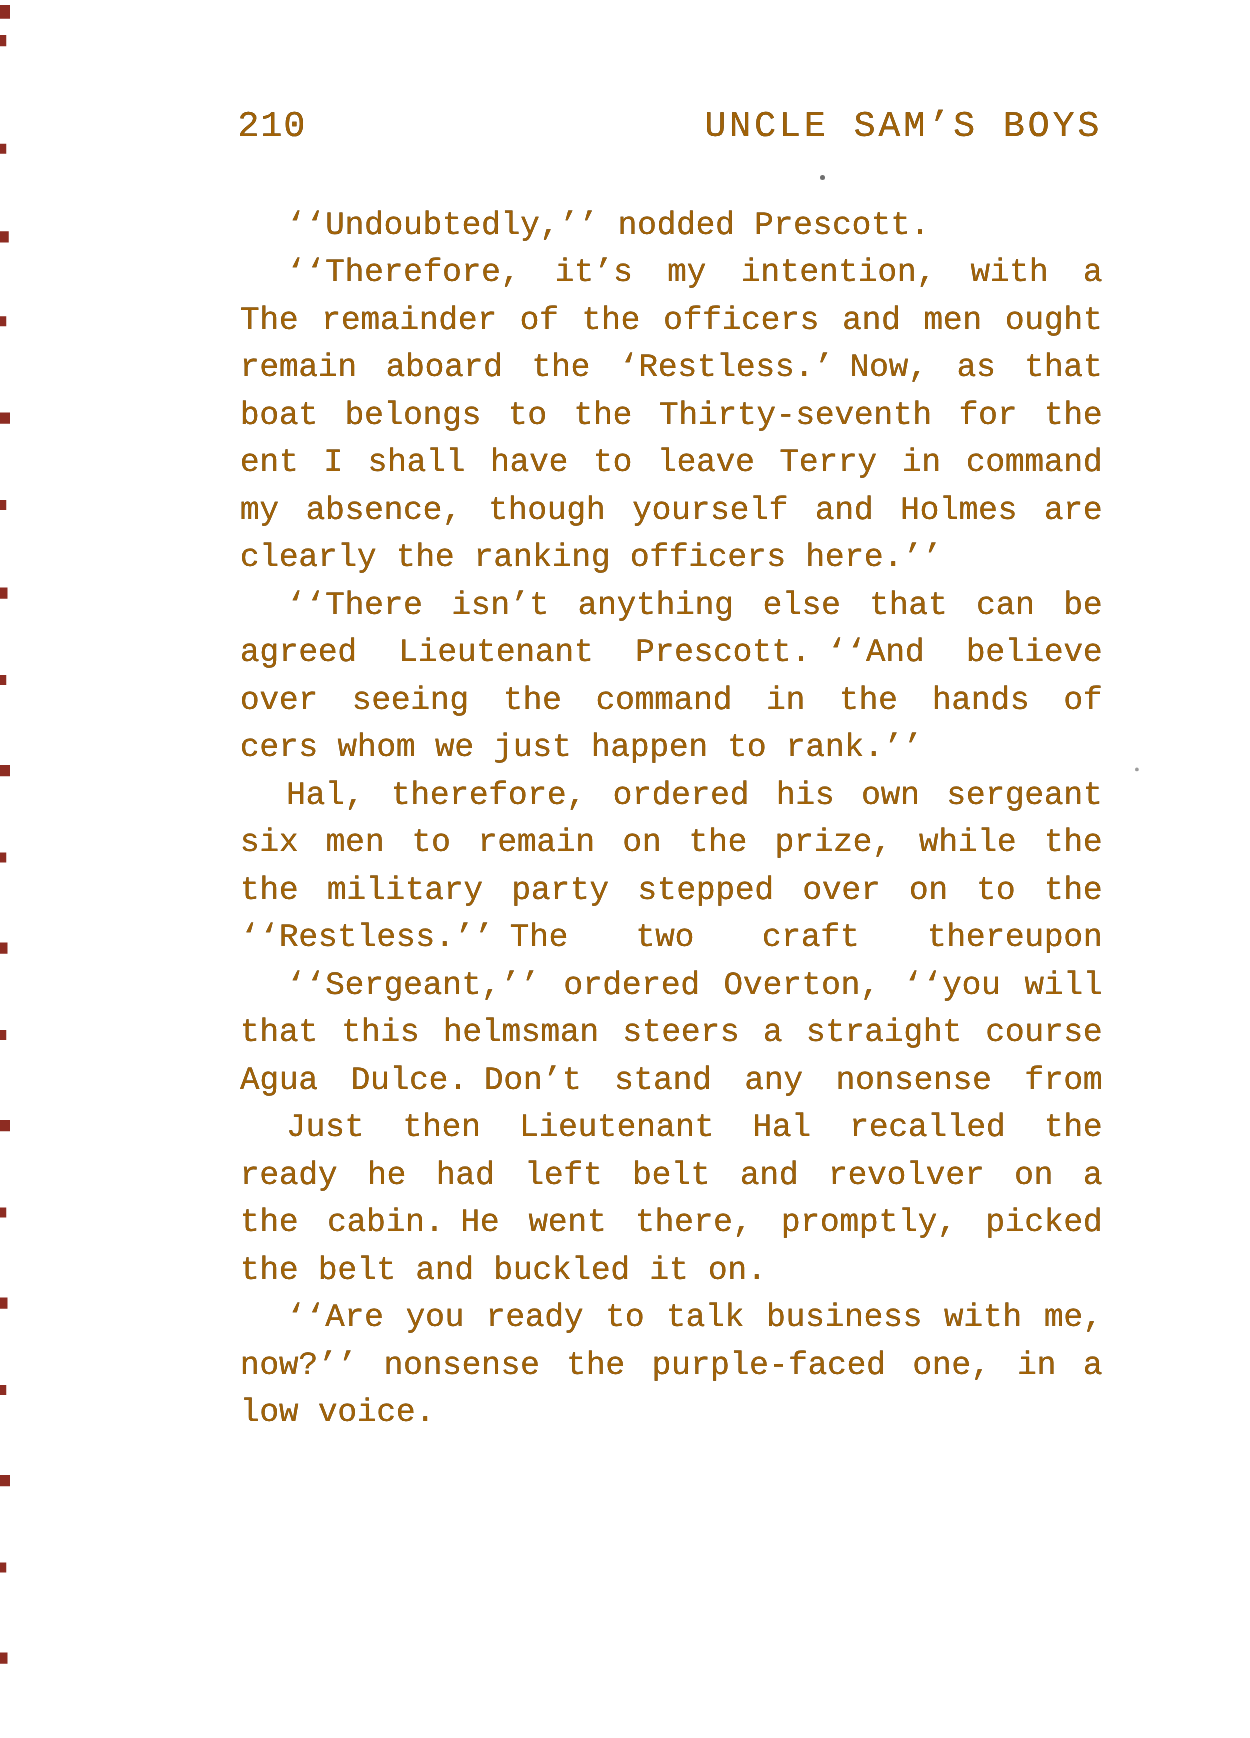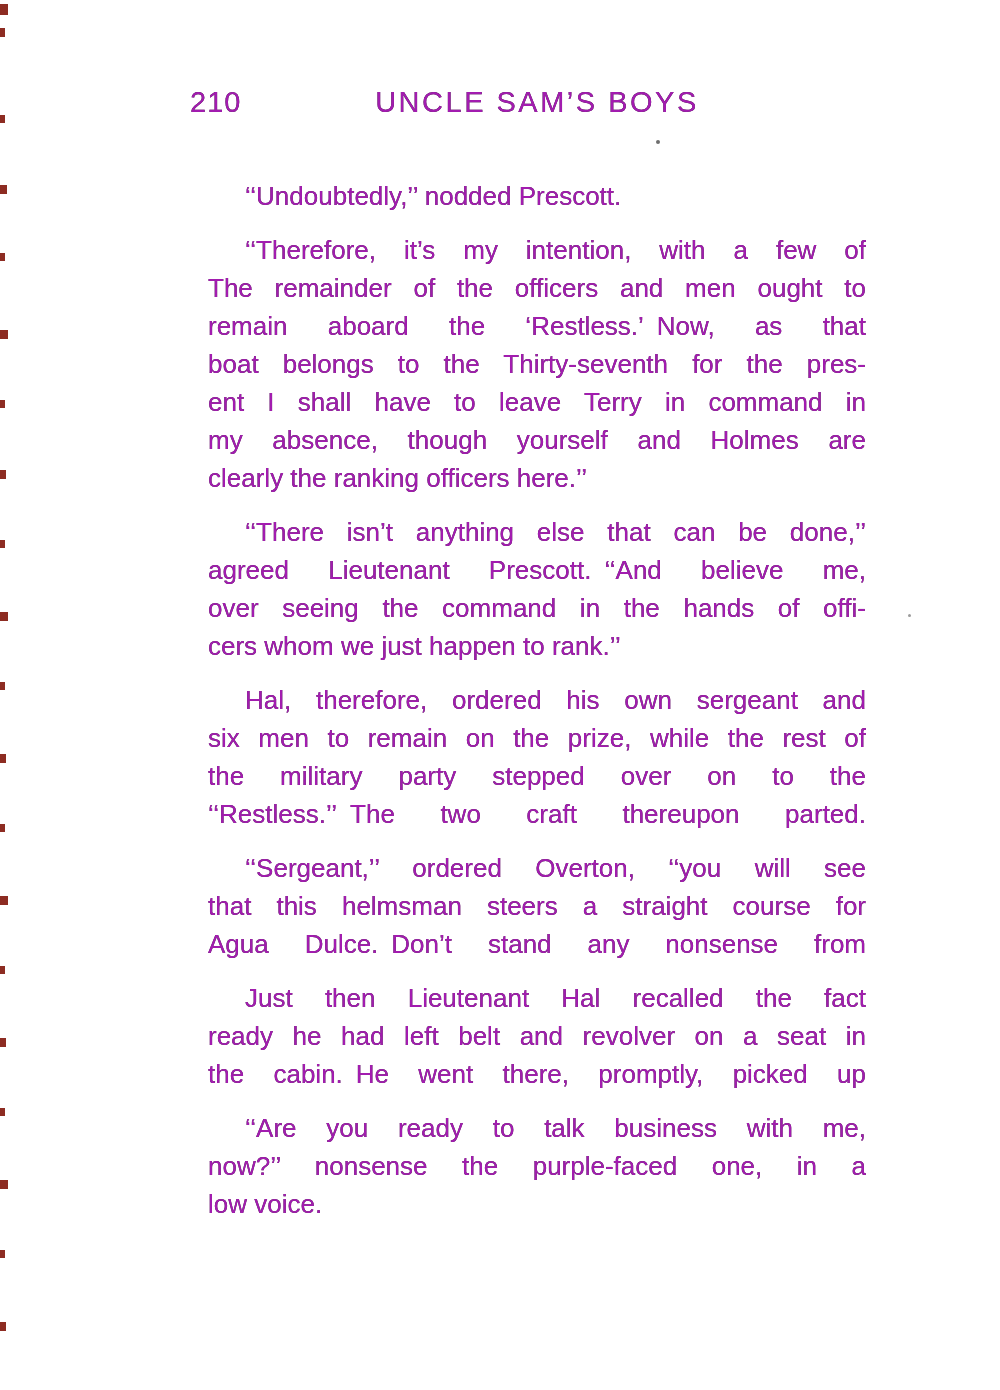--- a/index.html
+++ b/index.html
@@ -1,30 +1,30 @@
 <!DOCTYPE html>
 <html><head>
 <meta charset="utf-8">
 <style>
   html,body{margin:0;padding:0;background:#ffffff;}
   .page{
     position:relative;width:1000px;height:1390px;background:#ffffff;
-    overflow:hidden;font-family:Liberation Sans, sans-serif;color:#a21caf;
+    overflow:hidden;font-family:Liberation Mono, monospace;color:#a16207;
   }
   .running-head{position:absolute;top:86px;left:192px;width:690px;height:34px;}
   .page-num{
     position:absolute;left:-2px;top:0;font-size:29px;line-height:32px;
     letter-spacing:1px;text-shadow:0 0 .4px rgba(0,0,0,.85);
   }
   .head-title{
-    position:absolute;left:0;right:0;top:0;text-align:center;font-size:29px;
+    position:absolute;left:0;right:0;top:0;text-align:right;font-size:29px;
     line-height:32px;letter-spacing:2.5px;text-shadow:0 0 .4px rgba(0,0,0,.85);
   }
   .text-block{position:absolute;left:192px;top:161px;width:690px;}
-  .para{margin:16px;padding:0;}
+  .para{margin:0;padding:0;}
   .line{
     display:block;height:38px;line-height:38px;font-size:26px;
     overflow:hidden;text-shadow:0 0 .4px rgba(0,0,0,.8);
   }
   .line.i{text-indent:37px;}
   .line.j{text-align:justify;text-align-last:justify;text-justify:inter-word;}
   .speck{position:absolute;border-radius:50%;}
   .edge-mark{position:absolute;left:0;}
 </style>
 </head>
@@ -70,20 +70,21 @@
     <p class="para">
       <span class="line i j">‘‘Sergeant,’’ ordered Overton, ‘‘you will see</span>
       <span class="line j">that this helmsman steers a straight course for</span>
       <span class="line j">Agua Dulce. Don’t stand any nonsense from</span>
     </p>
 
     <p class="para">
       <span class="line i j">Just then Lieutenant Hal recalled the fact</span>
       <span class="line j">ready he had left belt and revolver on a seat in</span>
       <span class="line j">the cabin. He went there, promptly, picked up</span>
+      <span class="line">the belt and buckled it on.</span>
     </p>
 
     <p class="para">
       <span class="line i j">‘‘Are you ready to talk business with me,</span>
       <span class="line j">now?’’ nonsense the purple-faced one, in a</span>
       <span class="line">low voice.</span>
     </p>
 
   </main>
 <div class="speck" style="left: 656px; top: 140px; width: 4px; height: 4px; background: rgb(110, 110, 110);"></div>

